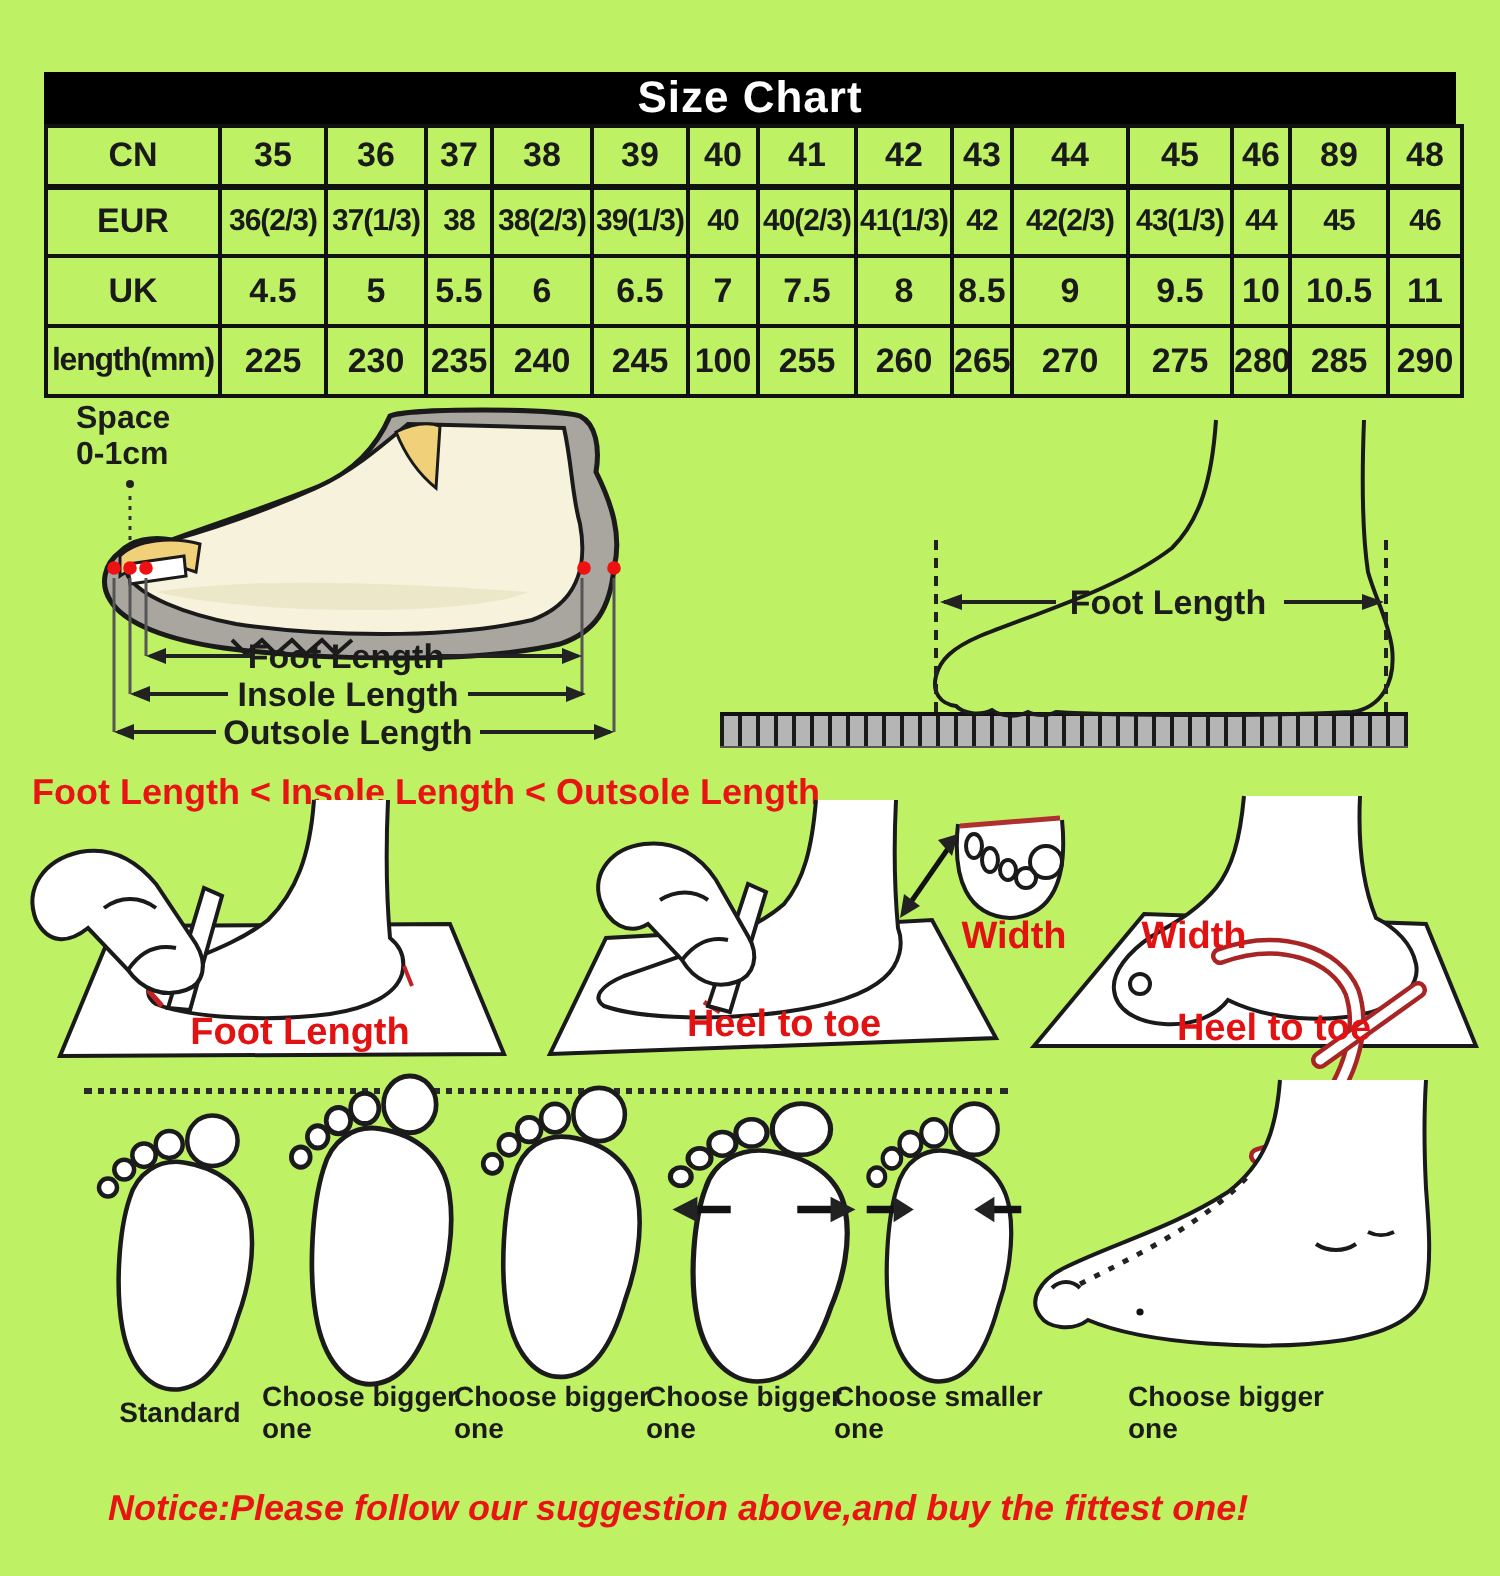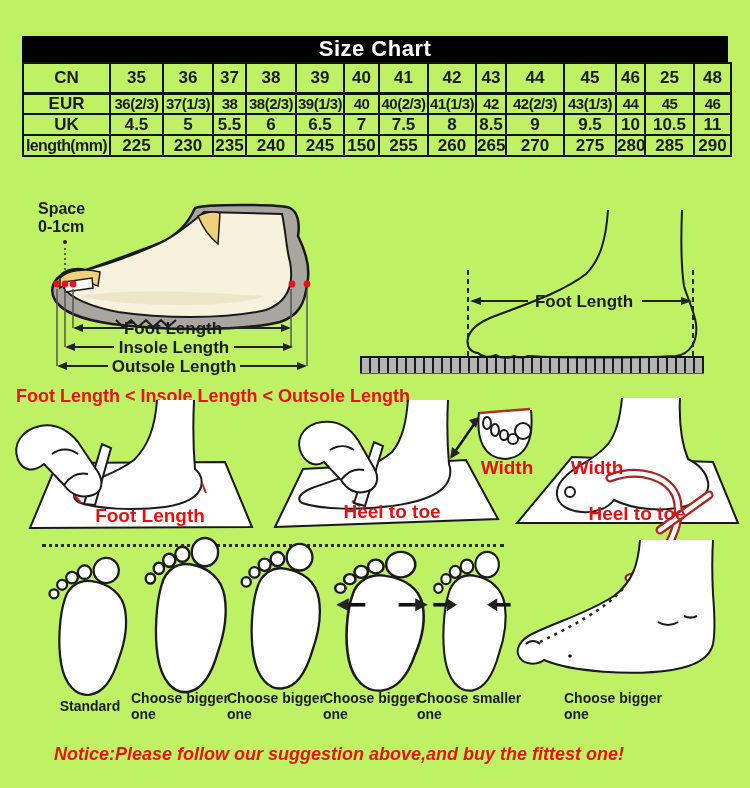--- a/index.html
+++ b/index.html
@@ -16,21 +16,21 @@
   
   table.size{
     position:absolute;left:22px;top:62px;width:708px;
     border-collapse:collapse;table-layout:fixed;padding-left:14px;
   }
   table.size th,table.size td{
     border:2px solid #111;text-align:center;vertical-align:middle;
     padding:0;font-weight:bold;font-size:17px;line-height:1;
     white-space:nowrap;overflow:hidden;
   }
-  table.size tr{height:21px;}
+  table.size tr{height:35px;}
   table.size tr:first-child{height:30px;}
   table.size tr:first-child th, table.size tr:first-child td{border-bottom:3px solid #111;}
   table.size tr:nth-child(2) td{font-size:15px;letter-spacing:-.5px;}
   table.size tr:last-child th{font-size:16px;letter-spacing:-.6px;margin-left:38px;}
   .red-line{
     position:absolute;left:16px;top:386px;width:420px;
     color:#e81414;font-size:18px;font-weight:bold;white-space:nowrap;
   }
   .ruler{
     position:absolute;left:360px;top:356px;width:344px;height:15px;
@@ -98,21 +98,21 @@
           <td>37</td>
           <td>38</td>
           <td>39</td>
           <td>40</td>
           <td>41</td>
           <td>42</td>
           <td>43</td>
           <td>44</td>
           <td>45</td>
           <td>46</td>
-          <td>25</td>
+          <td>89</td>
           <td>48</td>
         </tr>
         <tr>
           <th>EUR</th>
           <td>36(2/3)</td>
           <td>37(1/3)</td>
           <td>38</td>
           <td>38(2/3)</td>
           <td>39(1/3)</td>
           <td>40</td>
@@ -142,21 +142,21 @@
           <td>10.5</td>
           <td>11</td>
         </tr>
         <tr>
           <th>length(mm)</th>
           <td>225</td>
           <td>230</td>
           <td>235</td>
           <td>240</td>
           <td>245</td>
-          <td>150</td>
+          <td>100</td>
           <td>255</td>
           <td>260</td>
           <td>265</td>
           <td>270</td>
           <td>275</td>
           <td>280</td>
           <td>285</td>
           <td>290</td>
         </tr>
       </tbody>

